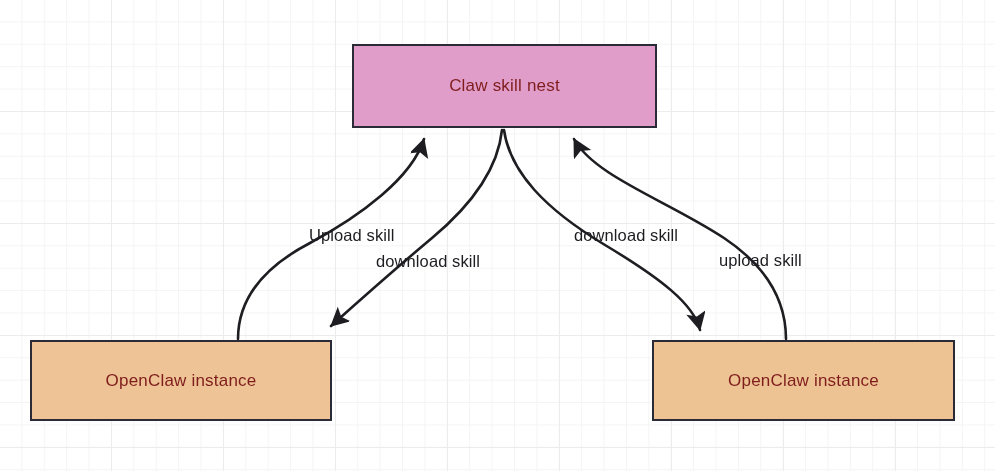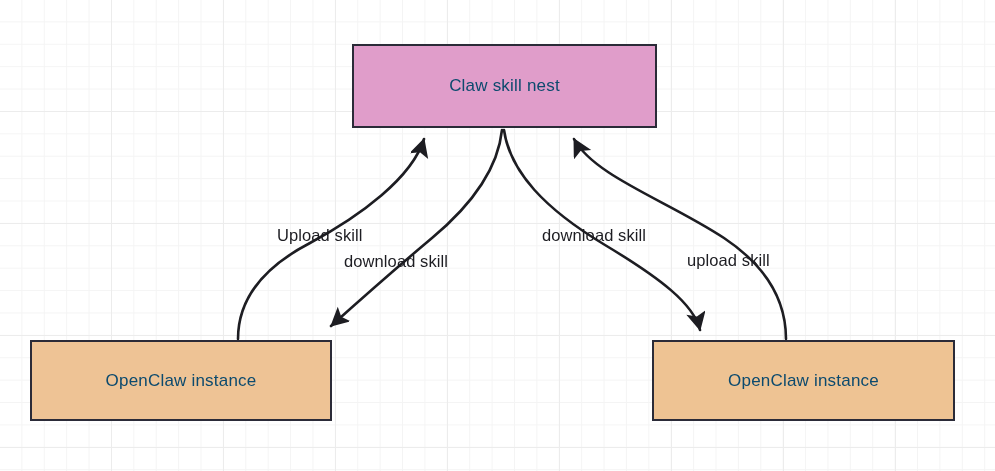--- a/index.html
+++ b/index.html
@@ -42,21 +42,21 @@
   }
 
   .node {
     position: absolute;
     box-sizing: border-box;
     display: flex;
     align-items: center;
     justify-content: center;
     border: 2px solid #2b2b38;
     font-size: 17px;
-    color: #0c4a6e;
+    color: #7f1d1d;
     letter-spacing: 0.2px;
     white-space: nowrap;
   }
 
   .node-nest {
     left: 352px;
     top: 44px;
     width: 305px;
     height: 84px;
     background: #e09dca;
@@ -77,20 +77,21 @@
     height: 81px;
     background: #eec393;
   }
 
   .edge-label {
     position: absolute;
     font-size: 16.5px;
     color: #1d1d22;
     white-space: nowrap;
     letter-spacing: 0.1px;
+    margin-left: 32px;
   }
 
   .lbl-upload-left    { left: 277px; top: 226px; }
   .lbl-download-left  { left: 344px; top: 252px; }
   .lbl-download-right { left: 542px; top: 226px; }
   .lbl-upload-right   { left: 687px; top: 251px; }
 </style>
 </head>
 <body>
 

